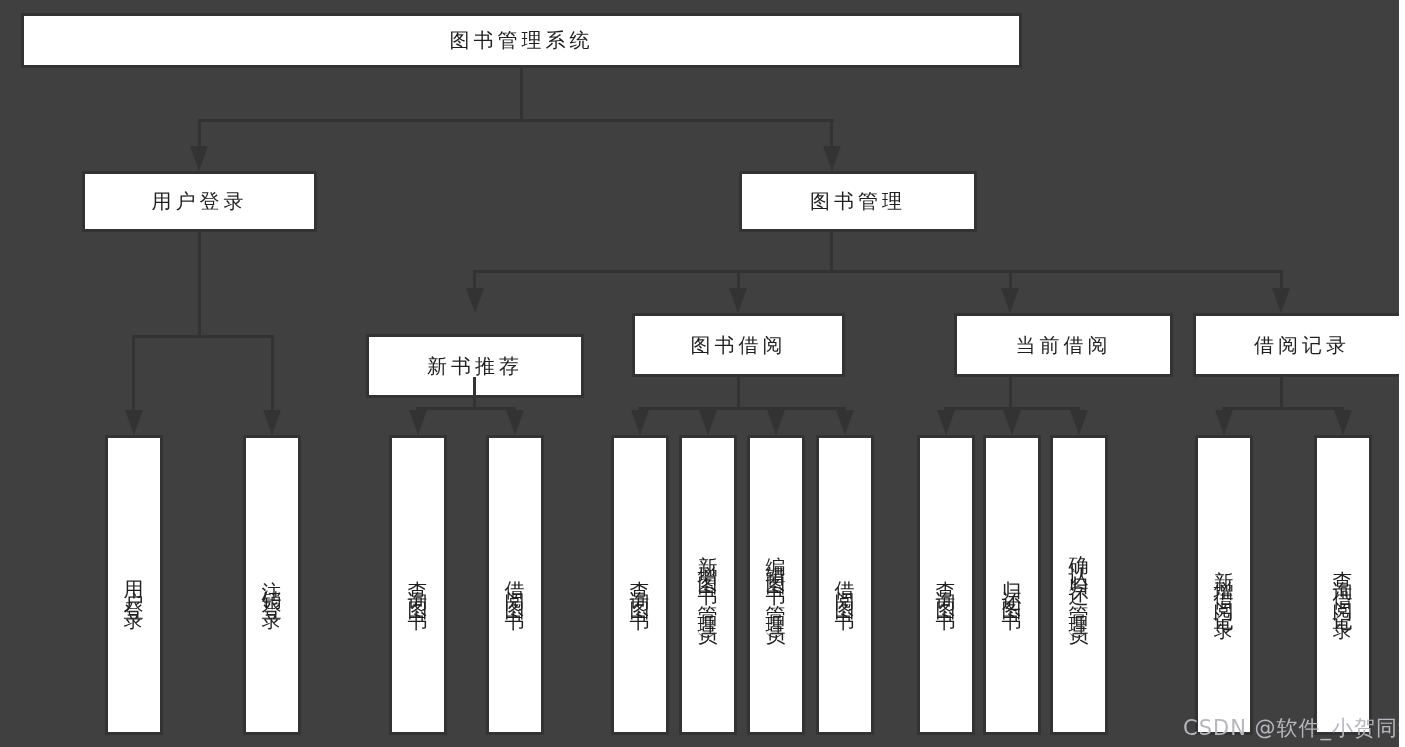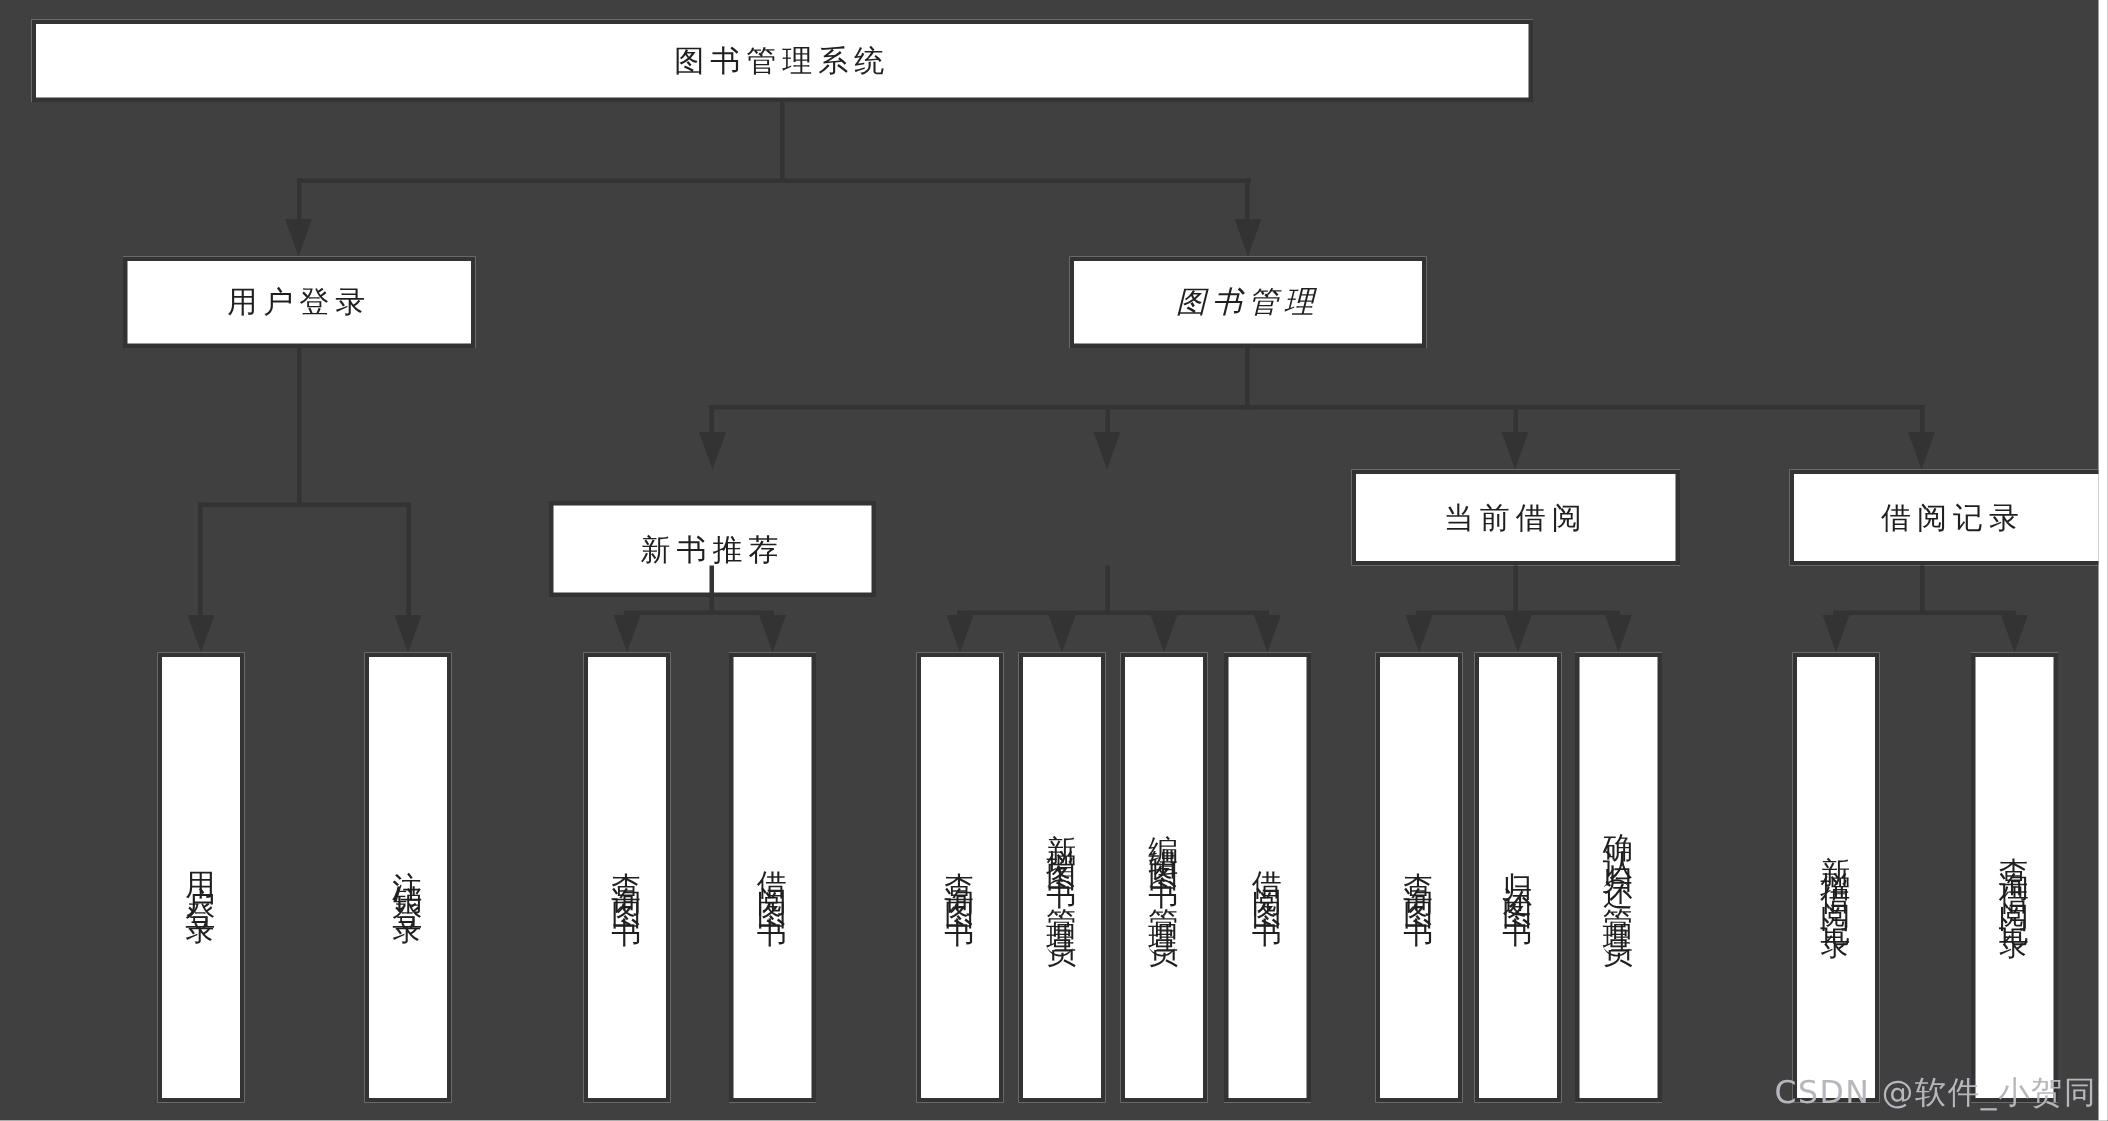--- a/index.html
+++ b/index.html
@@ -83,42 +83,43 @@
   <div class="box" style="left:21px; top:13px; width:1001px; height:55px;">图书管理系统</div>
 
   <div class="vline" style="left:520px; top:68px; height:54px;"></div>
   <div class="hline" style="left:198px; top:119px; width:636px;"></div>
   <div class="vline" style="left:198px; top:119px; height:32px;"></div>
   <div class="arrow" style="left:190px; top:146px;"></div>
   <div class="vline" style="left:830px; top:119px; height:32px;"></div>
   <div class="arrow" style="left:823px; top:146px;"></div>
 
   <div class="box" style="left:82px; top:171px; width:235px; height:61px;">用户登录</div>
-  <div class="box" style="left:713px; top:171px; width:238px; height:61px;font-style:italic;">图书管理</div>
+  <div class="box" style="left:739px; top:171px; width:238px; height:61px;">图书管理</div>
 
   <div class="vline" style="left:198px; top:232px; height:106px;"></div>
   <div class="hline" style="left:132px; top:335px; width:142px;"></div>
   <div class="vline" style="left:132px; top:335px; height:78px;"></div>
   <div class="arrow" style="left:125px; top:410px;"></div>
   <div class="vline" style="left:271px; top:335px; height:78px;"></div>
   <div class="arrow" style="left:263px; top:410px;"></div>
 
   <div class="vline" style="left:830px; top:232px; height:41px;"></div>
   <div class="hline" style="left:473px; top:270px; width:810px;"></div>
   <div class="vline" style="left:473px; top:270px; height:22px;"></div>
   <div class="arrow" style="left:466px; top:288px;"></div>
   <div class="vline" style="left:737px; top:270px; height:22px;"></div>
   <div class="arrow" style="left:729px; top:288px;"></div>
   <div class="vline" style="left:1009px; top:270px; height:22px;"></div>
   <div class="arrow" style="left:1001px; top:288px;"></div>
   <div class="vline" style="left:1280px; top:270px; height:22px;"></div>
   <div class="arrow" style="left:1272px; top:288px;"></div>
 
   <div class="box" style="left:366px; top:313px; width:218px; height:64px;margin-top:21px;">新书推荐</div>
-  <div class="box" style="left:901px; top:313px; width:219px; height:64px;">当前借阅</div>
+  <div class="box" style="left:632px; top:313px; width:213px; height:64px;">图书借阅</div>
+  <div class="box" style="left:954px; top:313px; width:219px; height:64px;">当前借阅</div>
   <div class="box" style="left:1172px; top:313px; width:218px; height:64px;margin-left:21px;">借阅记录</div>
 
   <div class="vline" style="left:473px; top:377px; height:33px;"></div>
   <div class="hline" style="left:416px; top:407px; width:100px;"></div>
   <div class="arrow" style="left:409px; top:410px;"></div>
   <div class="arrow" style="left:506px; top:410px;"></div>
 
   <div class="vline" style="left:737px; top:377px; height:33px;"></div>
   <div class="hline" style="left:638px; top:407px; width:208px;"></div>
   <div class="arrow" style="left:631px; top:410px;"></div>

